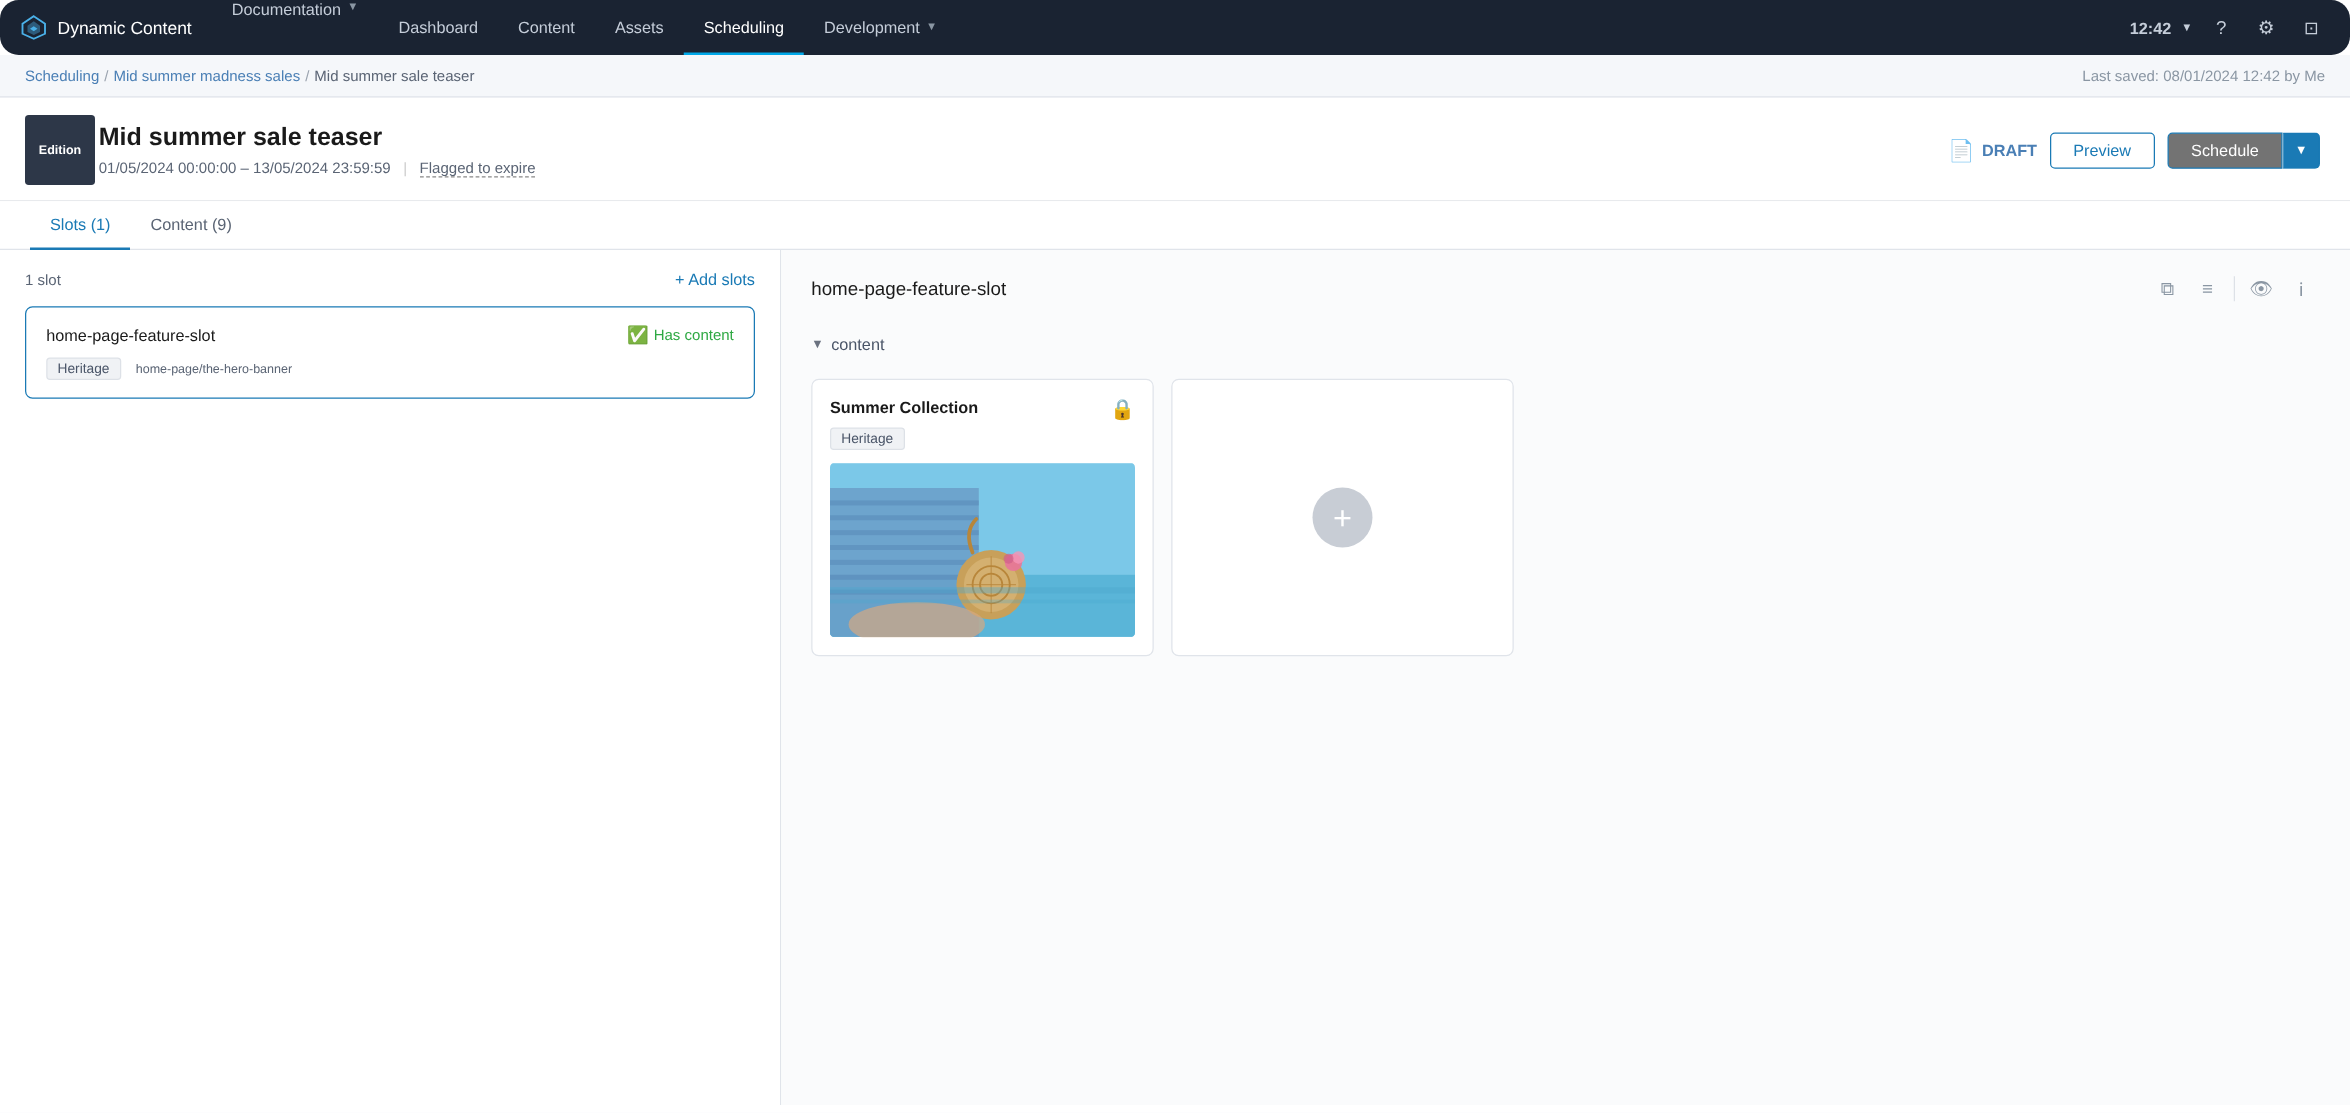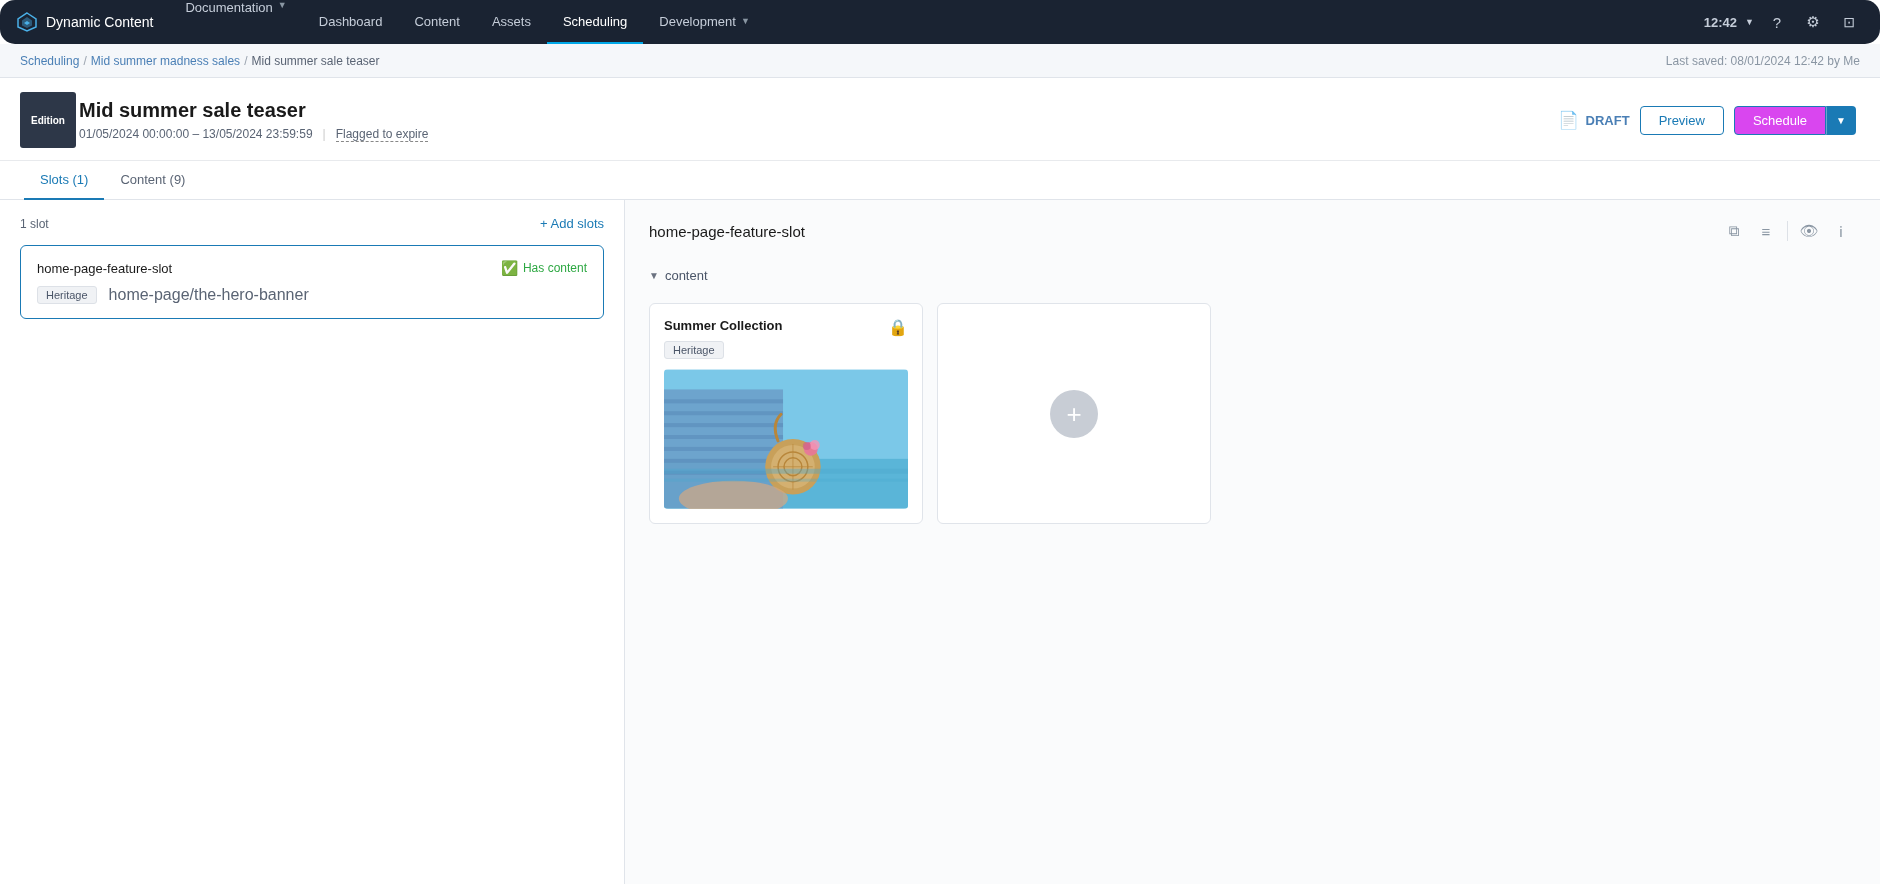--- a/index.html
+++ b/index.html
@@ -72,21 +72,21 @@
       </div>
     </div>
   </div>
   <div style="display:flex;align-items:center;gap:10px;">
     <div style="display:flex;align-items:center;gap:6px;color:#4a7fb5;font-size:13px;font-weight:600;">
       <span style="font-size:17px;">📄</span>
       <span>DRAFT</span>
     </div>
     <button style="background:#fff;border:1.5px solid #1a7ab5;color:#1a7ab5;padding:6px 18px;border-radius:4px;cursor:pointer;font-size:13px;font-weight:500;">Preview</button>
     <div style="display:flex;">
-      <button style="background:#d946ef;border:1.5px solid #1a7ab5;color:#fff;padding:6px 18px;border-radius:4px 0 0 4px;cursor:pointer;font-size:13px;font-weight:500;">Schedule</button>
+      <button style="background:#737373;border:1.5px solid #1a7ab5;color:#fff;padding:6px 18px;border-radius:4px 0 0 4px;cursor:pointer;font-size:13px;font-weight:500;">Schedule</button>
       <button style="background:#1a7ab5;border:1.5px solid #1a7ab5;border-left:1px solid rgba(255,255,255,0.35);color:#fff;padding:6px 9px;border-radius:0 4px 4px 0;cursor:pointer;font-size:10px;">▼</button>
     </div>
   </div>
 </div>
 
 <div style="display:flex;padding:0 24px;border-bottom:1px solid #e0e4ea;background:#fff;">
   <div style="padding:11px 16px;font-size:13px;color:#1a7ab5;cursor:pointer;border-bottom:2px solid #1a7ab5;margin-bottom:-1px;font-weight:500;">Slots (1)</div>
   <div style="padding:11px 16px;font-size:13px;color:#5a6474;cursor:pointer;border-bottom:2px solid transparent;margin-bottom:-1px;">Content (9)</div>
 </div>
 
@@ -101,21 +101,21 @@
     <div style="border:1.5px solid #1a7ab5;border-radius:6px;padding:14px 16px;background:#fff;">
       <div style="display:flex;align-items:center;justify-content:space-between;margin-bottom:10px;">
         <span style="font-size:13px;font-weight:500;color:#1a1a1a;">home-page-feature-slot</span>
         <span style="display:flex;align-items:center;gap:4px;color:#2ea843;font-size:12px;">
           <span style="font-size:14px;color:#2ea843;">✅</span>
           <span>Has content</span>
         </span>
       </div>
       <div style="display:flex;align-items:center;gap:12px;">
         <span style="background:#f0f2f5;border:1px solid #dde1e7;border-radius:3px;padding:2px 8px;font-size:11px;color:#4a5568;">Heritage</span>
-        <span style="font-size:16px;color:#5a6474;">home-page/the-hero-banner</span>
+        <span style="font-size:10px;color:#5a6474;">home-page/the-hero-banner</span>
       </div>
     </div>
   </div>
 
   <div style="flex:1;padding:16px 24px;overflow-y:auto;background:#fafbfc;">
     <div style="display:flex;align-items:center;justify-content:space-between;margin-bottom:16px;">
       <span style="font-size:15px;font-weight:500;color:#1a1a1a;">home-page-feature-slot</span>
       <div style="display:flex;align-items:center;gap:2px;">
         <button style="background:none;border:none;cursor:pointer;color:#8a96a3;width:30px;height:30px;display:flex;align-items:center;justify-content:center;border-radius:4px;font-size:15px;">⧉</button>
         <button style="background:none;border:none;cursor:pointer;color:#8a96a3;width:30px;height:30px;display:flex;align-items:center;justify-content:center;border-radius:4px;font-size:15px;">≡</button>

